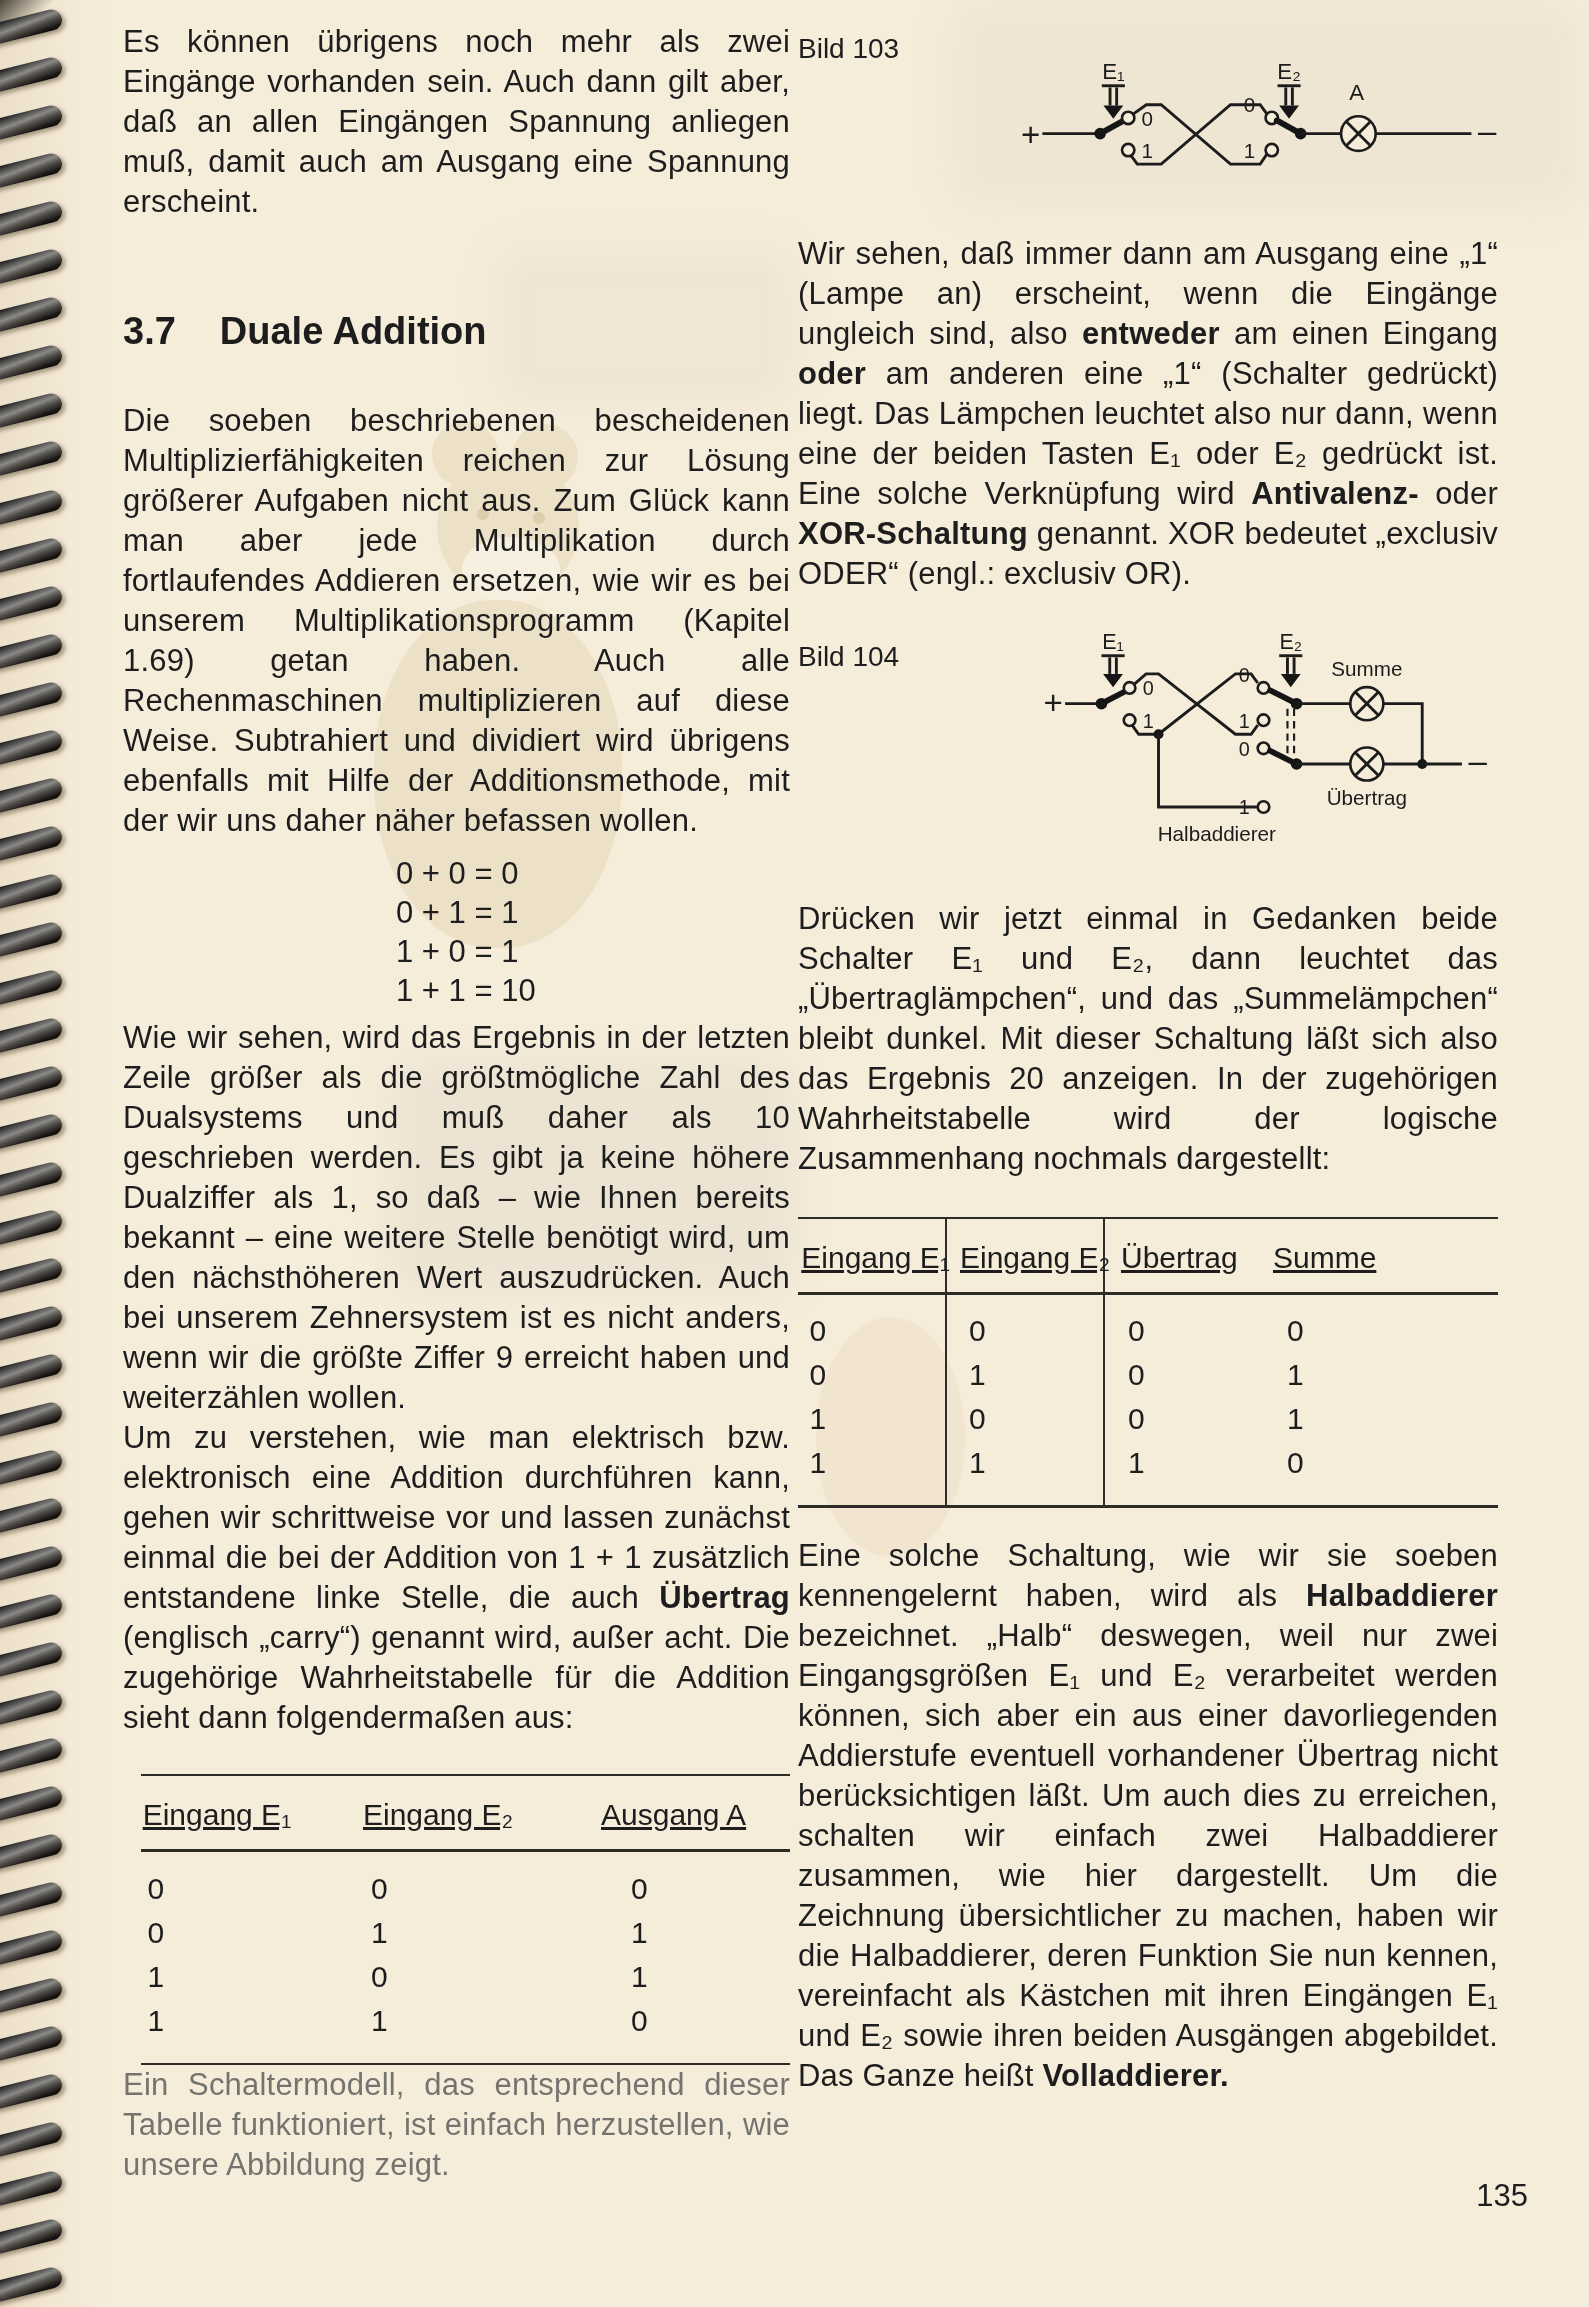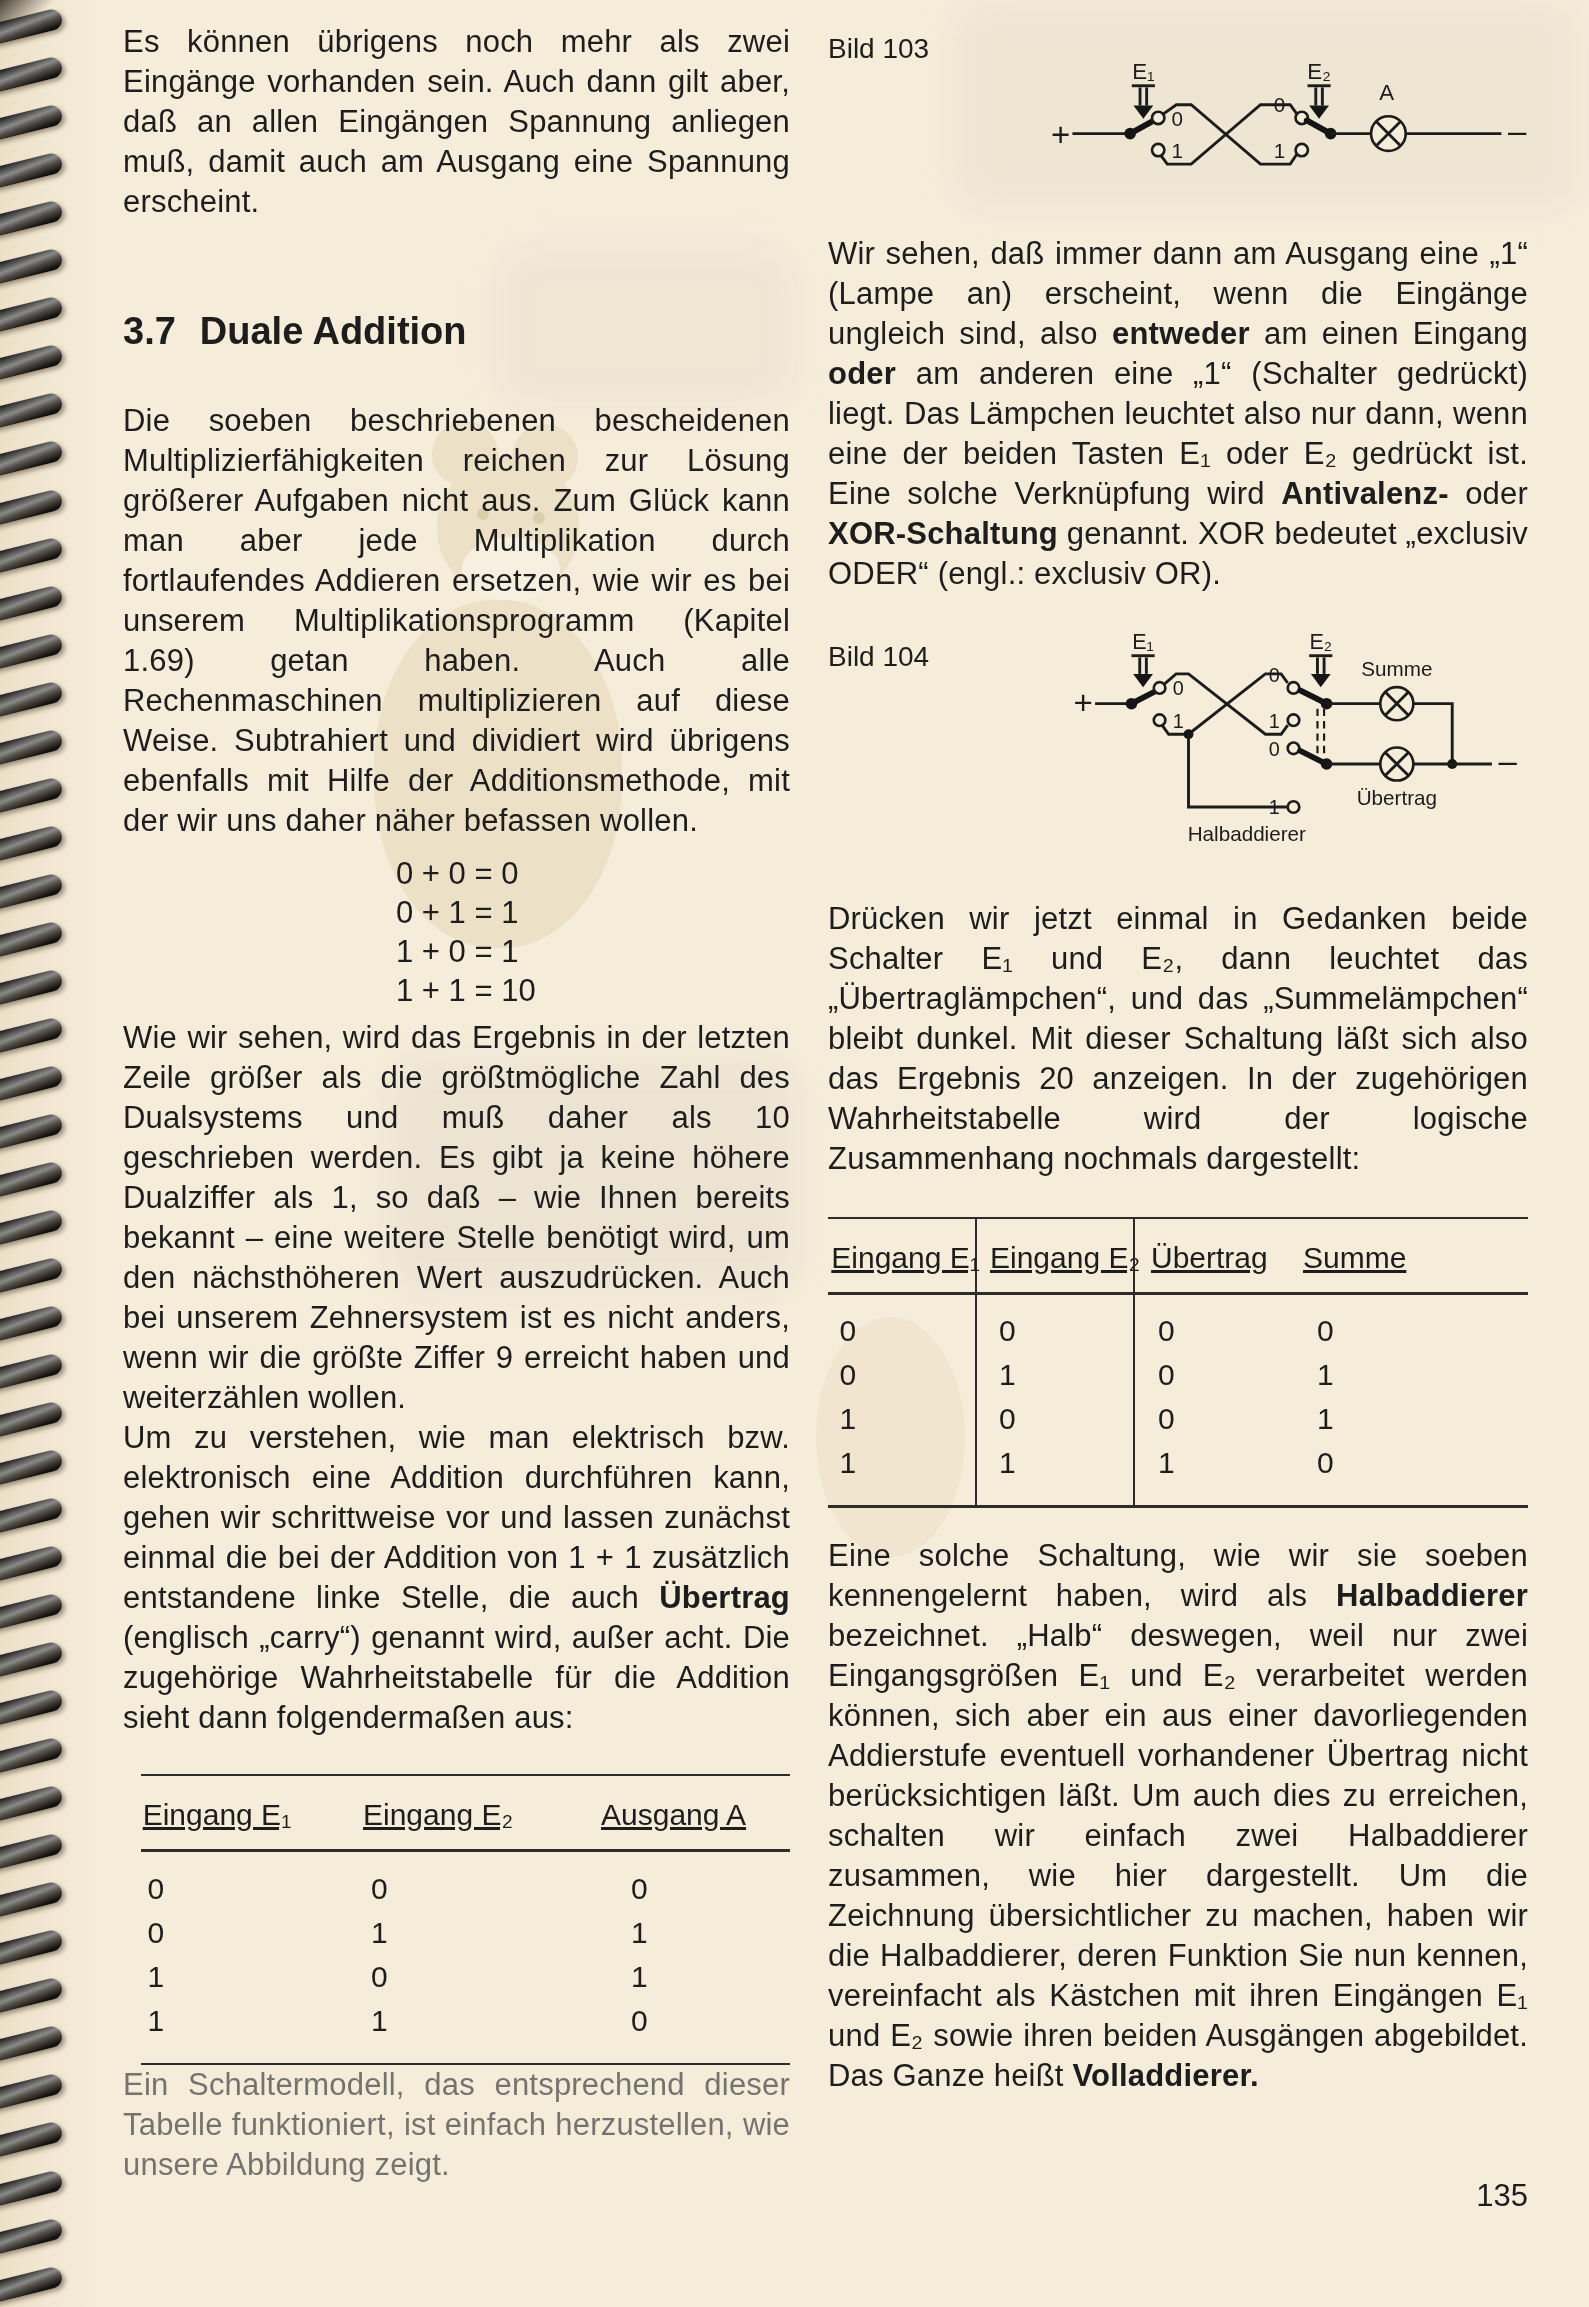--- a/index.html
+++ b/index.html
@@ -20,24 +20,24 @@
     background:linear-gradient(173deg,#101010 8%,#8a8a88 46%,#55504a 62%,#141210 88%);
     transform:rotate(-14deg);box-shadow:2.5px 3.3px 4.1px rgba(90,70,45,.5);}
   
   .wm{position:absolute;z-index:1;}
   .wm-ear,.wm-head,.wm-body,.wm-blob{background:#ece0c7;border-radius:50%;}
   .wm-muzzle{background:#f7f0e0;border-radius:50%;}
   .wm-eye{background:#dccdab;border-radius:50%;}
   
   .col{position:absolute;z-index:2;}
   #col-left{left:123px;top:21.5px;width:667px;}
-  #col-right{left:828px;top:28px;width:700px;}
+  #col-right{left:798px;top:28px;width:700px;}
   p.body{margin:0;font-size:31px;line-height:40px;text-align:justify;letter-spacing:0.2px;}
   .b{font-weight:bold;}
-  h2.sec{display:flex;gap:24px;margin:89px 0 50px 0;font-size:38px;line-height:40px;font-weight:bold;}
+  h2.sec{display:flex;gap:44px;margin:89px 0 50px 0;font-size:38px;line-height:40px;font-weight:bold;}
   .equations{margin:13.2px 0 8.3px 273px;font-size:31px;line-height:39px;}
   .faded{color:#565656;opacity:.8;margin-top:35px;}
   .fig-label{position:absolute;left:0;font-size:28px;}
   .figure{position:relative;}
   .pagenum{position:absolute;left:1408px;top:2178px;width:120px;text-align:right;
     font-size:31px;z-index:2;}
   
   .dtable{position:relative;font-size:30px;}
   .t-rule{height:2.5px;background:#2e2c29;}
   .t-head{position:relative;height:73px;}

